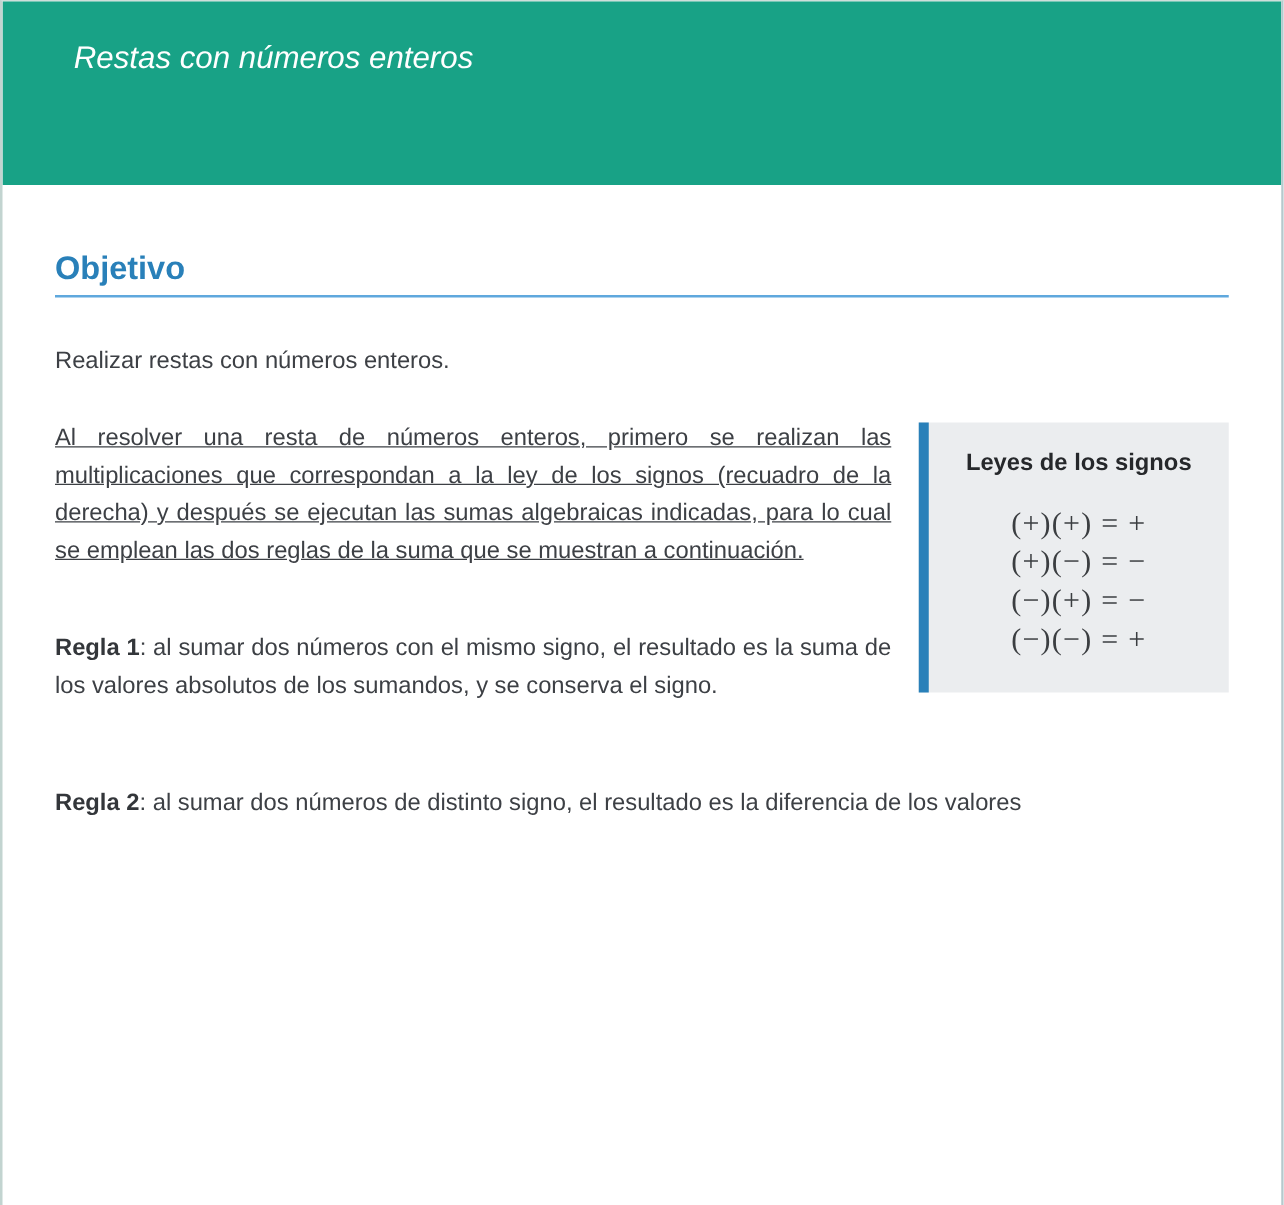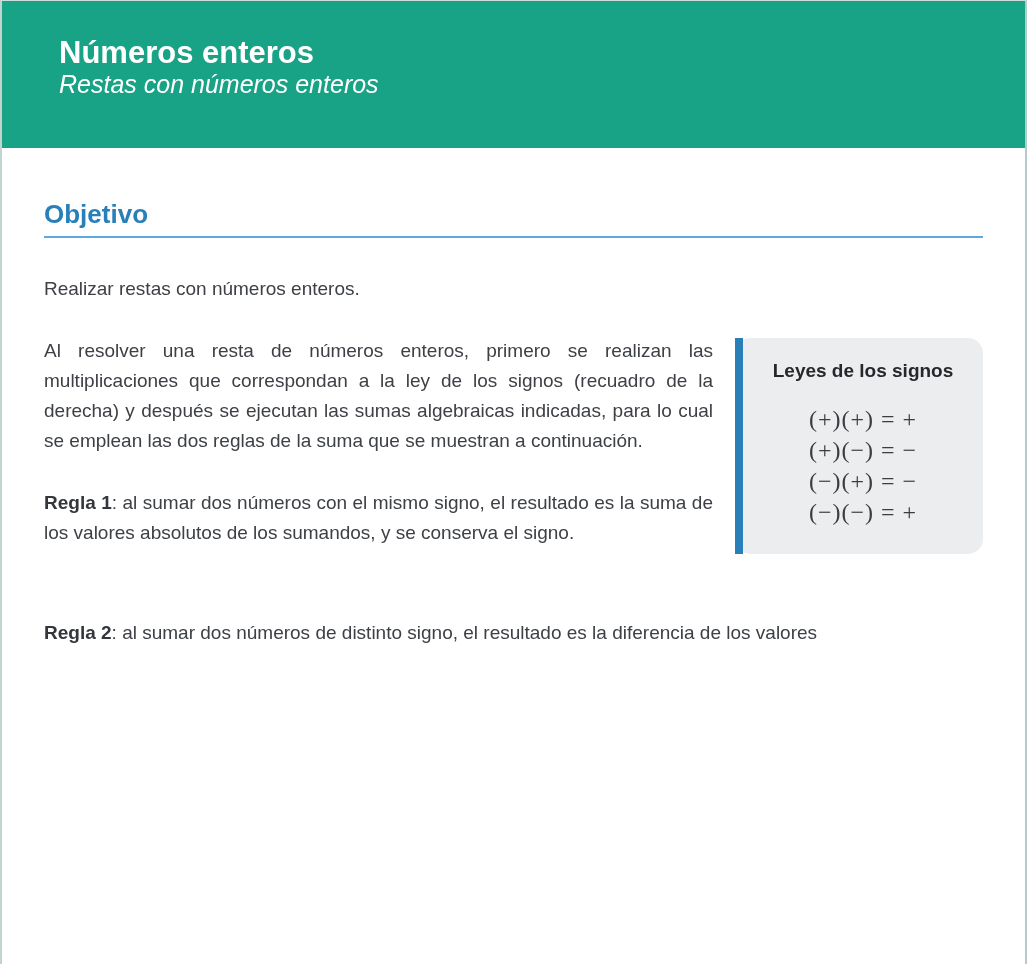--- a/index.html
+++ b/index.html
@@ -65,34 +65,33 @@
   }
   .justify { text-align: justify; }
   .body-text strong { font-weight: 700; color: #33363a; }
   
   .solucion-row {
     display: flex;
     align-items: flex-start;
     margin-top: 32px;
   }
   .solucion-text { flex: 1 1 auto; min-width: 0; }
-  .solucion-text .body-text.first { margin-top: 0; }
-  .solucion-text .body-text.regla { margin-top: 32px; }
+  .solucion-text .body-text.first { margin-top: 0; text-decoration: underline; }
+  .solucion-text .body-text.regla { margin-top: 48px; }
   .regla2 { margin-top: 64px; }
   
   .signs-box {
     position: relative;
     flex: 0 0 248px;
     width: 248px;
     margin-left: 22px;
     margin-top: 2px;
     background: #ebedef;
     padding: 20px 10px 26px 18px;
     text-align: center;
-    border-radius: 15px;
   }
   .signs-bar {
     position: absolute;
     left: 0; top: 0; bottom: 0;
     width: 8px;
     background: #2980b9;
   }
   .signs-box h3 {
     margin: 0 0 20px 0;
     font-size: 19px;
@@ -107,21 +106,20 @@
     letter-spacing: 1px;
     color: #3b3e41;
   }
 </style>
 </head>
 <body>
 
 <div class="page">
 
   <header class="banner">
-    <h1>Números enteros</h1>
     <p class="subtitle">Restas con números enteros</p>
   </header>
 
   <main class="content">
 
     <h2 class="section-heading">Objetivo</h2>
     <p class="body-text">Realizar restas con números enteros.</p>
 
 
 

